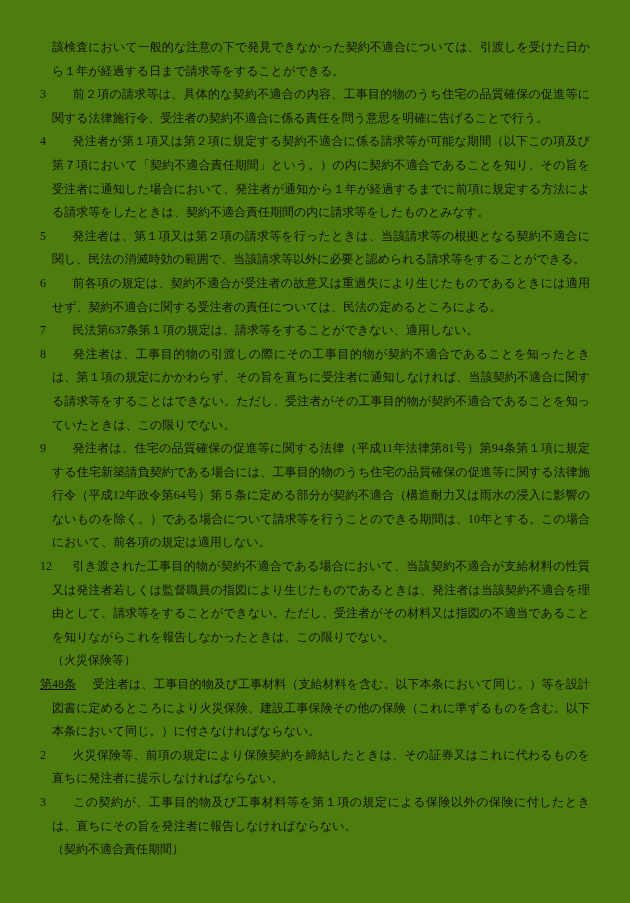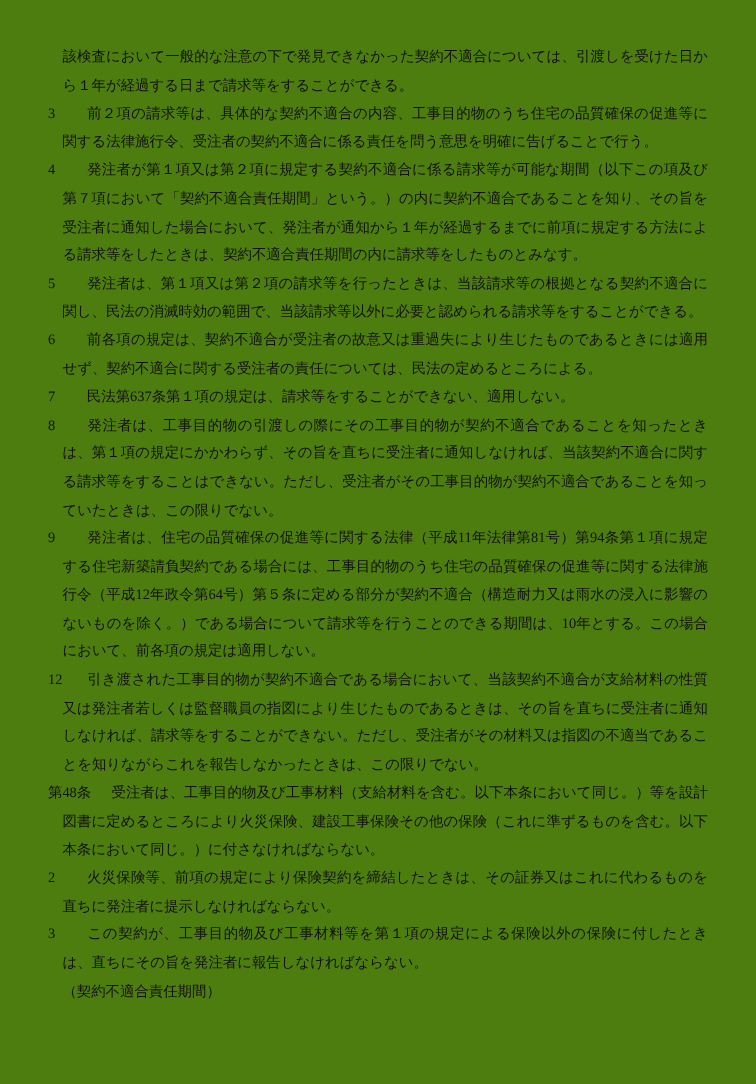--- a/index.html
+++ b/index.html
@@ -38,34 +38,36 @@
   .num {
     display: inline-block;
     text-indent: 0;
     min-width: 1.35em;
     margin-right: 1.35em;
     white-space: nowrap;
   }
   p.article .num {
     min-width: 0;
     margin-right: 1.4em;
+    text-decoration: underline;
   }
 </style>
 </head>
 <body>
 
 <div class="page">
   <div>
       <p class="block continuation"><span>該検査において一般的な注意の下で発見できなかった契約不適合については、引渡しを受けた日から１年が経過する日まで請求等をすることができる。</span></p>
       <p class="block item"><span class="num">3</span><span>前２項の請求等は、具体的な契約不適合の内容、工事目的物のうち住宅の品質確保の促進等に関する法律施行令、受注者の契約不適合に係る責任を問う意思を明確に告げることで行う。</span></p>
       <p class="block item"><span class="num">4</span><span>発注者が第１項又は第２項に規定する契約不適合に係る請求等が可能な期間（以下この項及び第７項において「契約不適合責任期間」という。）の内に契約不適合であることを知り、その旨を受注者に通知した場合において、発注者が通知から１年が経過するまでに前項に規定する方法による請求等をしたときは、契約不適合責任期間の内に請求等をしたものとみなす。</span></p>
       <p class="block item"><span class="num">5</span><span>発注者は、第１項又は第２項の請求等を行ったときは、当該請求等の根拠となる契約不適合に関し、民法の消滅時効の範囲で、当該請求等以外に必要と認められる請求等をすることができる。</span></p>
       <p class="block item"><span class="num">6</span><span>前各項の規定は、契約不適合が受注者の故意又は重過失により生じたものであるときには適用せず、契約不適合に関する受注者の責任については、民法の定めるところによる。</span></p>
       <p class="block item"><span class="num">7</span><span>民法第637条第１項の規定は、請求等をすることができない、適用しない。</span></p>
       <p class="block item"><span class="num">8</span><span>発注者は、工事目的物の引渡しの際にその工事目的物が契約不適合であることを知ったときは、第１項の規定にかかわらず、その旨を直ちに受注者に通知しなければ、当該契約不適合に関する請求等をすることはできない。ただし、受注者がその工事目的物が契約不適合であることを知っていたときは、この限りでない。</span></p>
       <p class="block item"><span class="num">9</span><span>発注者は、住宅の品質確保の促進等に関する法律（平成11年法律第81号）第94条第１項に規定する住宅新築請負契約である場合には、工事目的物のうち住宅の品質確保の促進等に関する法律施行令（平成12年政令第64号）第５条に定める部分が契約不適合（構造耐力又は雨水の浸入に影響のないものを除く。）である場合について請求等を行うことのできる期間は、10年とする。この場合において、前各項の規定は適用しない。</span></p>
-      <p class="block item"><span class="num">12</span><span>引き渡された工事目的物が契約不適合である場合において、当該契約不適合が支給材料の性質又は発注者若しくは監督職員の指図により生じたものであるときは、その旨を直ちに受注者に通知しなければ、請求等をすることができない。ただし、受注者がその材料又は指図の不適当であることを知りながらこれを報告しなかったときは、この限りでない。</span></p>
+      <p class="block item"><span class="num">12</span><span>引き渡された工事目的物が契約不適合である場合において、当該契約不適合が支給材料の性質又は発注者若しくは監督職員の指図により生じたものであるときは、発注者は当該契約不適合を理由として、請求等をすることができない。ただし、受注者がその材料又は指図の不適当であることを知りながらこれを報告しなかったときは、この限りでない。</span></p>
+      <p class="block heading"><span>（火災保険等）</span></p>
       <p class="block article"><span class="num">第48条</span><span>受注者は、工事目的物及び工事材料（支給材料を含む。以下本条において同じ。）等を設計図書に定めるところにより火災保険、建設工事保険その他の保険（これに準ずるものを含む。以下本条において同じ。）に付さなければならない。</span></p>
       <p class="block item"><span class="num">2</span><span>火災保険等、前項の規定により保険契約を締結したときは、その証券又はこれに代わるものを直ちに発注者に提示しなければならない。</span></p>
       <p class="block item"><span class="num">3</span><span>この契約が、工事目的物及び工事材料等を第１項の規定による保険以外の保険に付したときは、直ちにその旨を発注者に報告しなければならない。</span></p>
       <p class="block heading"><span>（契約不適合責任期間）</span></p>
     </div>
 </div>
 
 </body></html>

